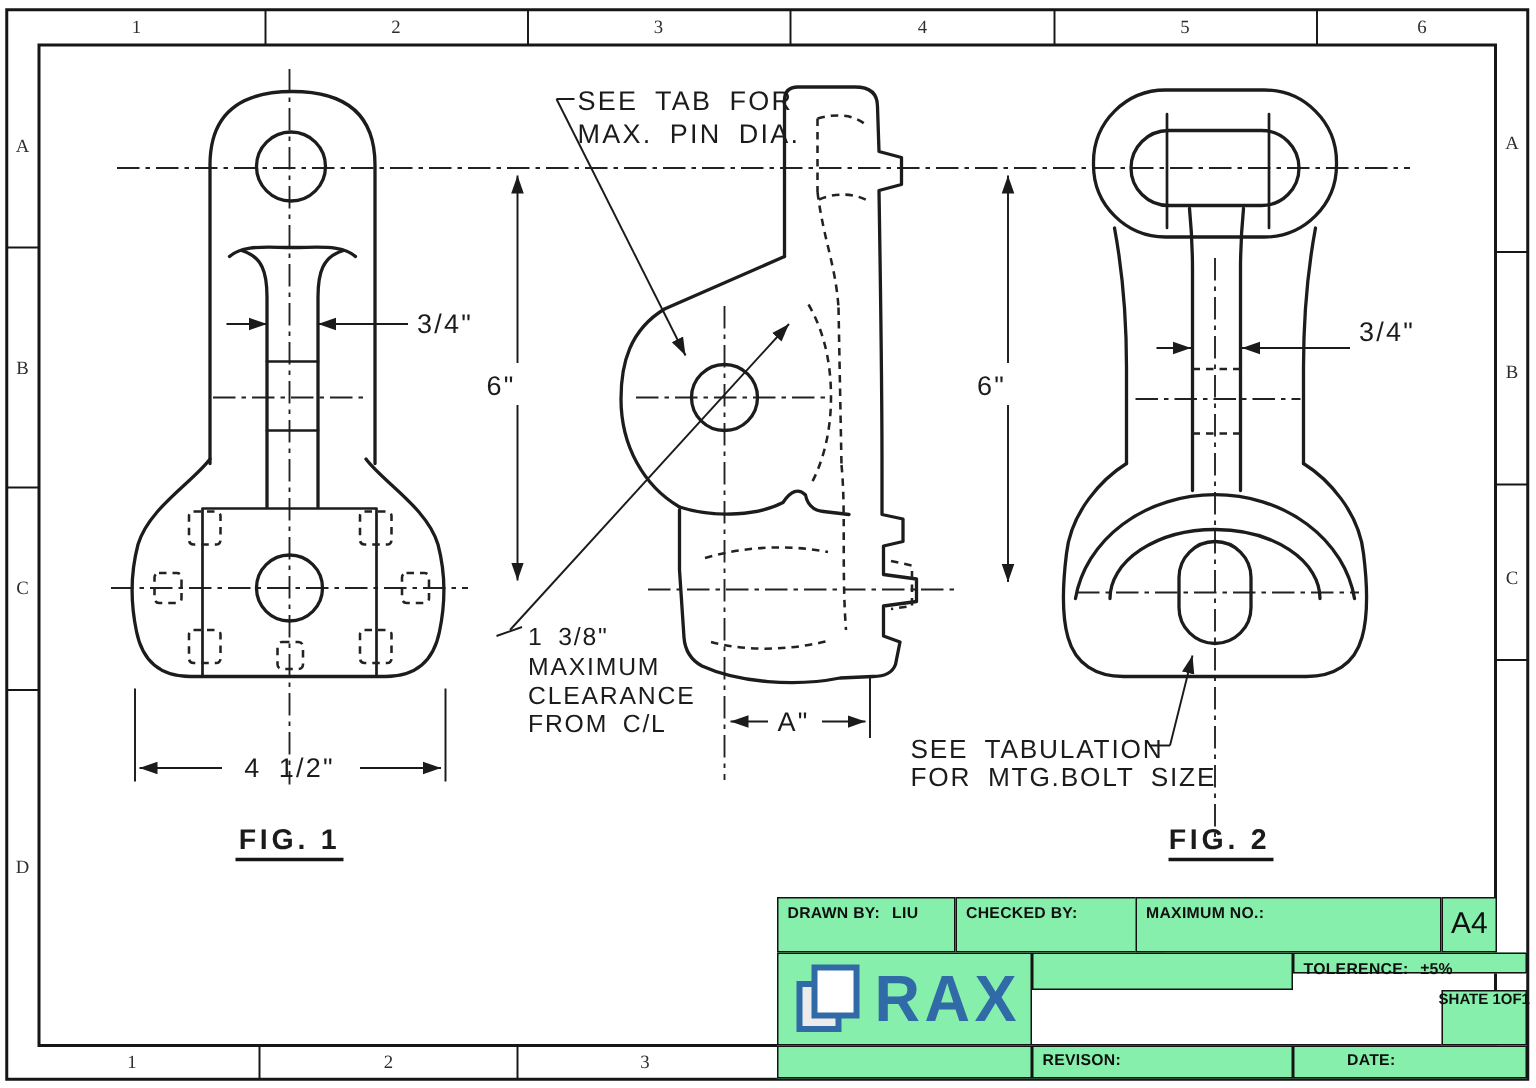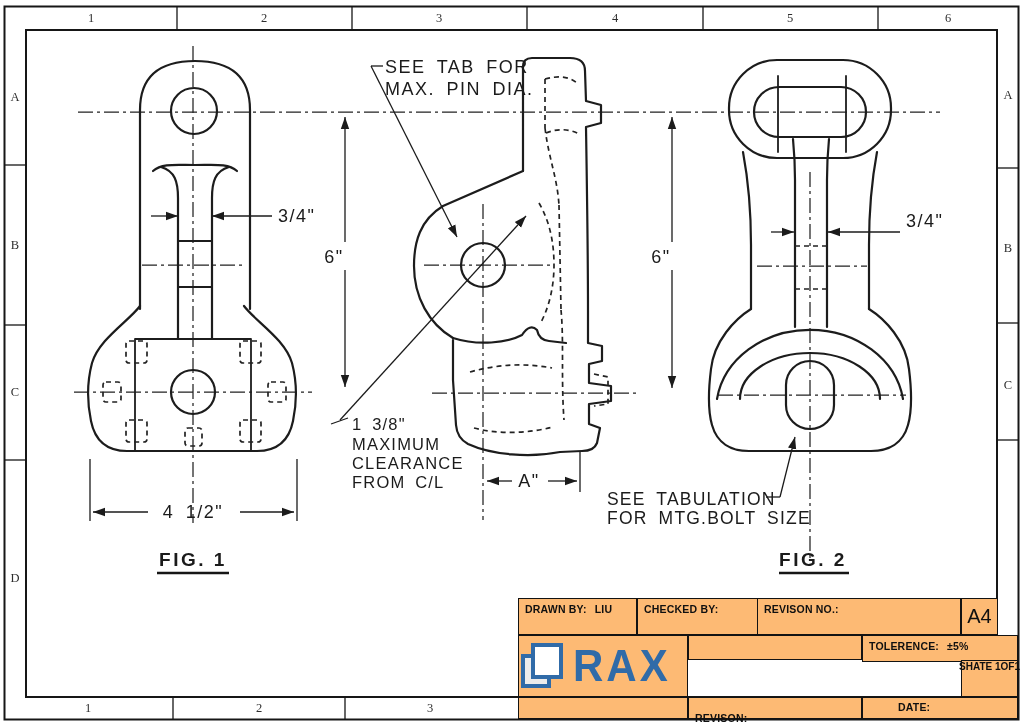--- a/index.html
+++ b/index.html
@@ -21,27 +21,27 @@
   
   text{fill:#1b1b1b;}
   .cad{font-family:"Liberation Sans",sans-serif;font-size:18px;letter-spacing:1.5px;word-spacing:5px;}
   .cads{font-family:"Liberation Sans",sans-serif;font-size:16.5px;letter-spacing:1.2px;word-spacing:4px;}
   .cad17{font-family:"Liberation Sans",sans-serif;font-size:17.5px;letter-spacing:1.2px;word-spacing:5px;}
   .figcap{font-family:"Liberation Sans",sans-serif;font-size:19px;font-weight:bold;letter-spacing:2.5px;}
   .gridlab{font-family:"Liberation Serif",serif;font-size:12.5px;fill:#2e2e2e;}
 
   
   .titleblock{position:absolute;left:518px;top:598px;width:500px;height:121px;}
-  .tb-cell{position:absolute;box-sizing:border-box;background:#fdba74;border:1.6px solid #131313;}
+  .tb-cell{position:absolute;box-sizing:border-box;background:#86efac;border:1.6px solid #131313;}
   .tb-label{display:block;font-size:10.5px;font-weight:bold;color:#101010;padding:4px 0 0 6px;white-space:nowrap;letter-spacing:0.2px;}
   .tb-value{font-weight:bold;padding-left:8px;}
   .tb-a4{display:flex;align-items:center;justify-content:center;font-size:20px;color:#101010;}
   .tb-company{display:flex;align-items:center;justify-content:center;font-size:21px;font-weight:bold;color:#0d0d0d;white-space:nowrap;}
   .tb-sheet{display:flex;align-items:flex-start;justify-content:center;font-size:10px;font-weight:bold;color:#101010;white-space:nowrap;}
-  .tb-logo{display:flex;align-items:center;gap:8px;padding-left:0;}
+  .tb-logo{display:flex;align-items:center;gap:8px;padding-left:10px;}
   .rax-text{font-size:42px;font-weight:bold;color:#306ba8;letter-spacing:3px;line-height:1;transform:scaleY(1.04);}
 </style>
 </head>
 <body>
 
 <svg id="sheet-svg" width="1024" height="725" viewBox="0 0 1024 725">
   <defs>
     <marker id="ah" markerUnits="userSpaceOnUse" markerWidth="14" markerHeight="10" refX="12" refY="5" orient="auto">
       <path d="M0,0.8 L12,5 L0,9.2 Z" fill="#1b1b1b"></path>
     </marker>
@@ -214,40 +214,40 @@
 </svg>
 
 <div class="titleblock">
   <div class="tb-cell" style="left:0;top:0;width:119px;height:37px;">
     <span class="tb-label"><span>DRAWN BY:</span><span class="tb-value">LIU</span></span>
   </div>
   <div class="tb-cell" style="left:119px;top:0;width:140px;height:37px;">
     <span class="tb-label">CHECKED BY:</span>
   </div>
   <div class="tb-cell" style="left:239px;top:0;width:204px;height:37px;">
-    <span class="tb-label">REVISON NO.:</span>
+    <span class="tb-label">MAXIMUM NO.:</span>
   </div>
   <div class="tb-cell tb-a4" style="left:443px;top:0;width:37px;height:37px;">
     <span>A4</span>
   </div>
 
   <div class="tb-cell tb-logo" style="left:0;top:37px;width:170px;height:62px;">
     <svg width="46" height="50" viewBox="0 0 46 50">
       <rect x="4" y="15" width="26" height="30" fill="#ececec" stroke="#306ba8" stroke-width="4"></rect>
       <rect x="14" y="4" width="28" height="32" fill="#ffffff" stroke="#306ba8" stroke-width="4"></rect>
     </svg>
     <span class="rax-text">RAX</span>
   </div>
   <div class="tb-cell" style="left:170px;top:37px;width:174px;height:25px;"></div>
-  <div class="tb-cell" style="left:344px;top:37px;width:156px;height:27px;">
+  <div class="tb-cell" style="left:344px;top:37px;width:156px;height:14px;">
     <span class="tb-label"><span>TOLERENCE:</span><span class="tb-value">±5%</span></span>
   </div>
   <div class="tb-cell tb-sheet" style="left:443px;top:62px;width:57px;height:37px;">
     <span>SHATE 1OF1</span>
   </div>
   <div class="tb-cell" style="left:0;top:99px;width:170px;height:22px;"></div>
   <div class="tb-cell" style="left:170px;top:99px;width:174px;height:22px;">
-    <span class="tb-label" style="padding-top:14px;">REVISON:</span>
+    <span class="tb-label" style="padding-top:3px;">REVISON:</span>
   </div>
   <div class="tb-cell" style="left:344px;top:99px;width:156px;height:22px;">
     <span class="tb-label" style="padding-top:3px;padding-left:35px;">DATE:</span>
   </div>
 </div>
 
 </body></html>

